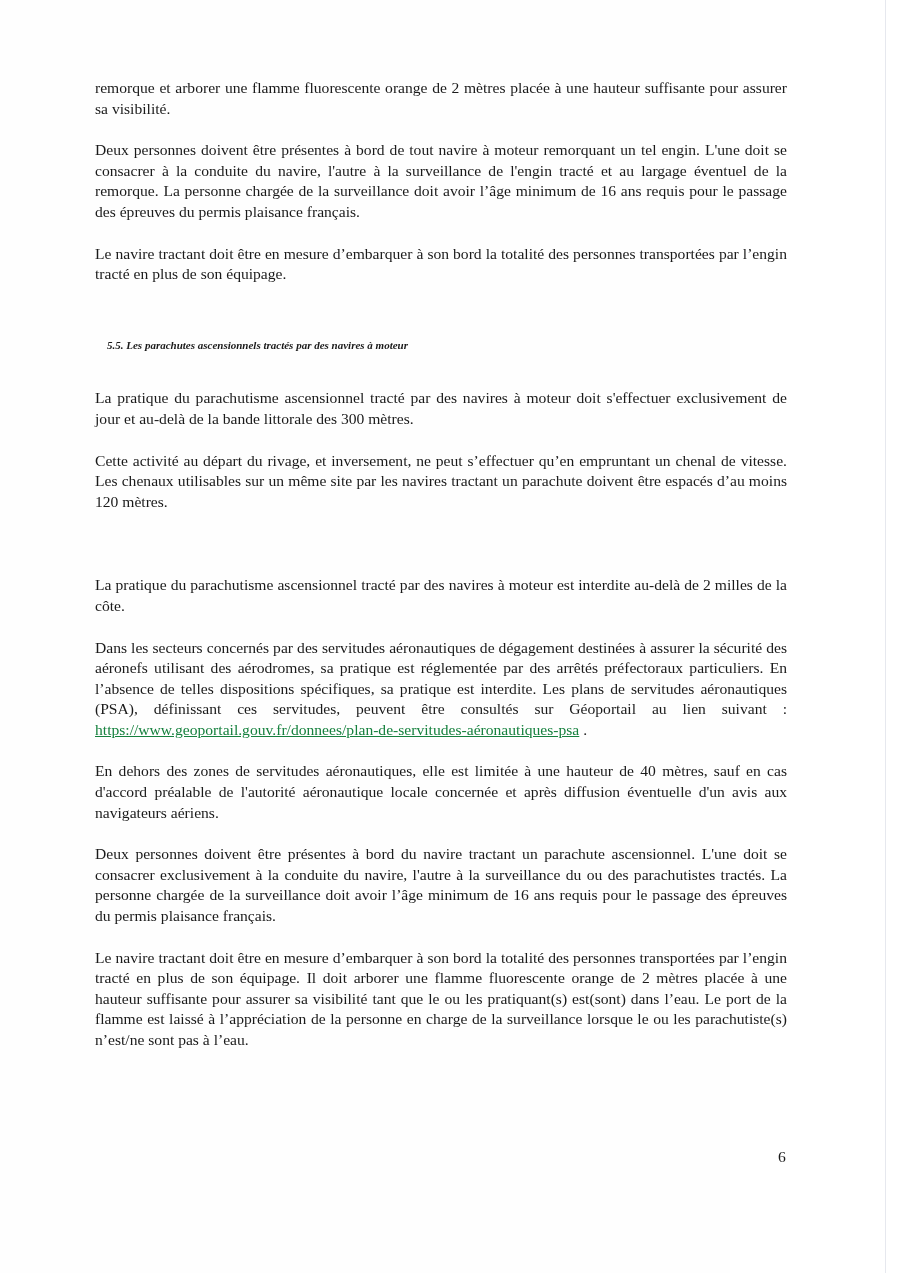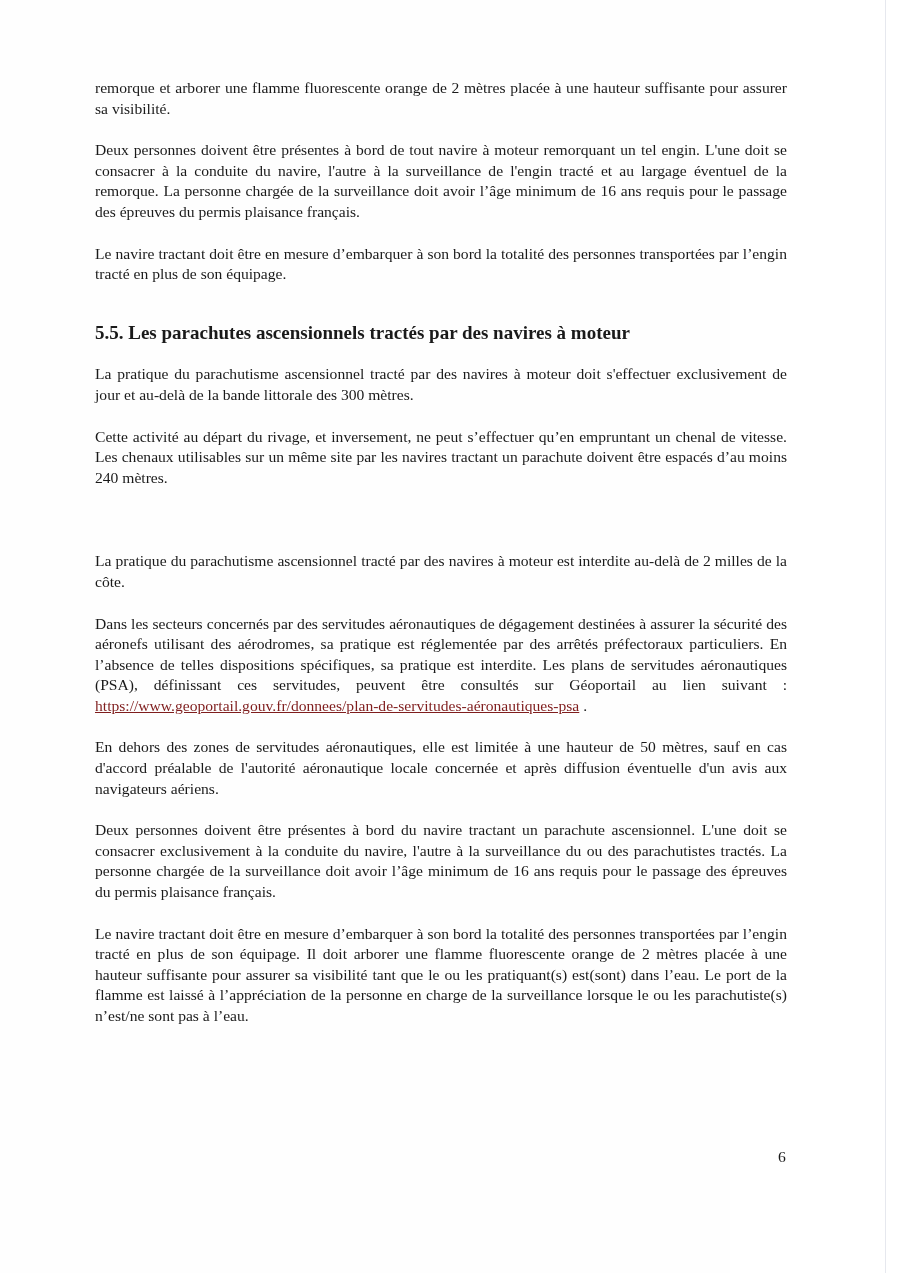--- a/index.html
+++ b/index.html
@@ -15,23 +15,23 @@
     background: #e6e8ee;
   }
   .content {
     position: absolute; left: 95px; top: 78px; width: 692px;
     font-size: 15.6px; line-height: 20.6px;
   }
   .content p { margin: 0; text-align: justify; }
   .gap { height: 21px; }
   .gap-big { height: 38px; }
   h2.section {
-    margin: 0; font-size: 19px; font-weight: bold; line-height: 20.6px;
+    margin: 12px; font-size: 11px; font-weight: bold; line-height: 20.6px; font-style: italic;
   }
-  a.link { color: #7f1d1d; text-decoration: underline; }
+  a.link { color: #15803d; text-decoration: underline; }
   .page-number {
     position: absolute; left: 778px; top: 1148px;
     font-size: 15.6px; font-family: "Liberation Serif", serif; color: #1a1a1a;
   }
 </style>
 </head>
 <body>
 
 <div class="page">
   <div class="edge-line"></div>
@@ -42,31 +42,31 @@
     <p>Deux personnes doivent être présentes à bord de tout navire à moteur remorquant un tel engin. L'une doit se consacrer à la conduite du navire, l'autre à la surveillance de l'engin tracté et au largage éventuel de la remorque. La personne chargée de la surveillance doit avoir l’âge minimum de 16 ans requis pour le passage des épreuves du permis plaisance français.</p>
     <div class="gap"></div>
     <p>Le navire tractant doit être en mesure d’embarquer à son bord la totalité des personnes transportées par l’engin tracté en plus de son équipage.</p>
     <div class="gap-big"></div>
 
     <h2 class="section">5.5. Les parachutes ascensionnels tractés par des navires à moteur</h2>
     <div class="gap"></div>
 
     <p>La pratique du parachutisme ascensionnel tracté par des navires à moteur doit s'effectuer exclusivement de jour et au-delà de la bande littorale des 300 mètres.</p>
     <div class="gap"></div>
-    <p>Cette activité au départ du rivage, et inversement, ne peut s’effectuer qu’en empruntant un chenal de vitesse. Les chenaux utilisables sur un même site par les navires tractant un parachute doivent être espacés d’au moins 240 mètres.</p>
+    <p>Cette activité au départ du rivage, et inversement, ne peut s’effectuer qu’en empruntant un chenal de vitesse. Les chenaux utilisables sur un même site par les navires tractant un parachute doivent être espacés d’au moins 120 mètres.</p>
     <div class="gap"></div>
     <div class="gap"></div>
     <div class="gap"></div>
     <p>La pratique du parachutisme ascensionnel tracté par des navires à moteur est interdite au-delà de 2 milles de la côte.</p>
     <div class="gap"></div>
 
     <p><span>Dans les secteurs concernés par des servitudes aéronautiques de dégagement destinées à assurer la sécurité des aéronefs utilisant des aérodromes, sa pratique est réglementée par des arrêtés préfectoraux particuliers. En l’absence de telles dispositions spécifiques, sa pratique est interdite. Les plans de servitudes aéronautiques (PSA), définissant ces servitudes, peuvent être consultés sur Géoportail au lien suivant : </span><a class="link">https://www.geoportail.gouv.fr/donnees/plan-de-servitudes-aéronautiques-psa</a><span> .</span></p>
     <div class="gap"></div>
 
-    <p>En dehors des zones de servitudes aéronautiques, elle est limitée à une hauteur de 50 mètres, sauf en cas d'accord préalable de l'autorité aéronautique locale concernée et après diffusion éventuelle d'un avis aux navigateurs aériens.</p>
+    <p>En dehors des zones de servitudes aéronautiques, elle est limitée à une hauteur de 40 mètres, sauf en cas d'accord préalable de l'autorité aéronautique locale concernée et après diffusion éventuelle d'un avis aux navigateurs aériens.</p>
     <div class="gap"></div>
     <p>Deux personnes doivent être présentes à bord du navire tractant un parachute ascensionnel. L'une doit se consacrer exclusivement à la conduite du navire, l'autre à la surveillance du ou des parachutistes tractés. La personne chargée de la surveillance doit avoir l’âge minimum de 16 ans requis pour le passage des épreuves du permis plaisance français.</p>
     <div class="gap"></div>
     <p>Le navire tractant doit être en mesure d’embarquer à son bord la totalité des personnes transportées par l’engin tracté en plus de son équipage. Il doit arborer une flamme fluorescente orange de 2 mètres placée à une hauteur suffisante pour assurer sa visibilité tant que le ou les pratiquant(s) est(sont) dans l’eau. Le port de la flamme est laissé à l’appréciation de la personne en charge de la surveillance lorsque le ou les parachutiste(s) n’est/ne sont pas à l’eau.</p>
   </div>
 
   <div class="page-number">6</div>
 </div>
 
 </body></html>

